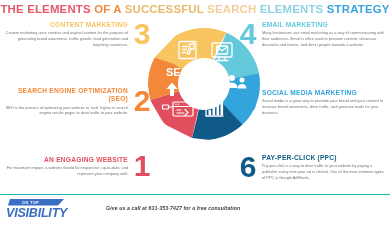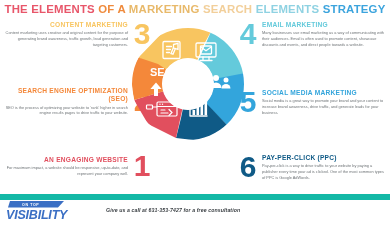--- a/index.html
+++ b/index.html
@@ -54,31 +54,31 @@
     font-weight: bold;
     line-height: 28px;
     flex: 0 0 auto;
     width: 20px;
     text-align: center;
   }
 
   
   #wheel {
     position: absolute;
-    left: 132px; top: 28px;
+    left: 148px; top: 28px;
     width: 112px; height: 112px;
   }
   #wheel svg { display: block; }
 
   
   #footer {
     position: absolute;
     left: 0; bottom: 0;
     width: 390px; height: 26px;
-    border-top: 6px solid #14b8a6;
+    border-top: 1px solid #14b8a6;
     display: flex;
     align-items: center;
     padding-left: 6px;
     gap: 8px;
   }
   #logo { position: relative; width: 92px; height: 22px; flex: 0 0 auto; }
   #logo svg { display: block; }
   #cta {
     font-size: 5.2px;
     font-style: italic;
@@ -86,21 +86,21 @@
     color: #3a3f43;
     letter-spacing: 0.1px;
   }
 </style>
 </head>
 <body>
 
 <div id="title">
   <span style="color: rgb(232, 86, 106);">THE ELEMENTS</span>
   <span style="color: rgb(239, 138, 60);">OF A</span>
-  <span style="color: rgb(232, 185, 106);">MARKETING</span>
+  <span style="color: rgb(232, 185, 106);">SUCCESSFUL</span>
   <span style="color: rgb(242, 207, 154);">SEARCH</span>
   <span style="color: rgb(143, 210, 226);">ELEMENTS</span>
   <span style="color: rgb(60, 164, 221);">STRATEGY</span>
 </div>
 
 <div class="block left" style="top:20px;">
   <div class="blk-inner">
     <div class="txtcol">
       <div class="blk-head" style="color: rgb(248, 197, 96);">CONTENT MARKETING</div>
       <div class="blk-body">Content marketing uses creative and original content for the purpose of generating brand awareness, traffic growth, lead generation and targeting customers.</div>

